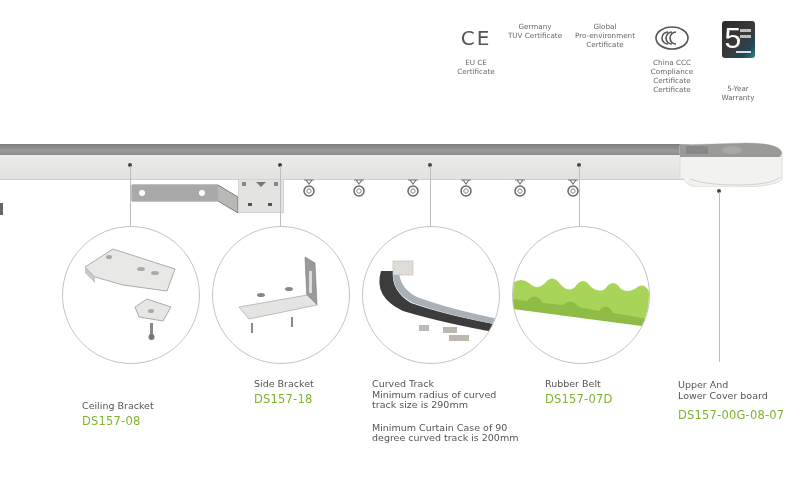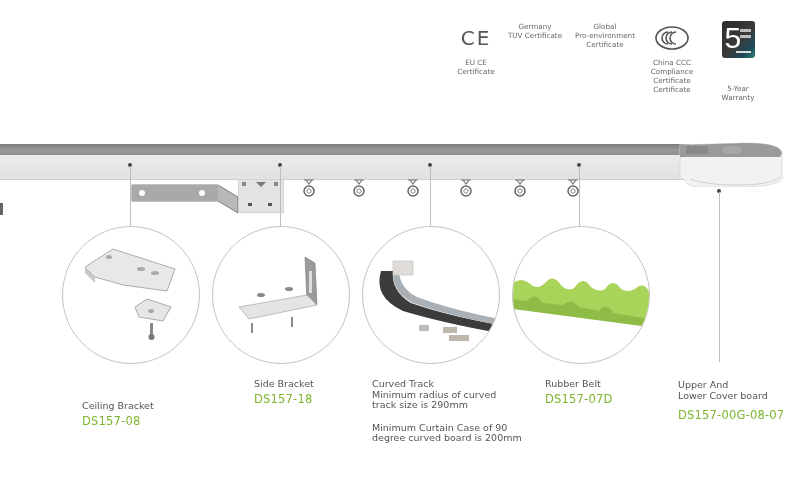--- a/index.html
+++ b/index.html
@@ -214,21 +214,21 @@
   <div>Side Bracket</div>
   <div class="code">DS157-18</div>
 </div>
 
 <div class="label" style="left:372px;top:379px;">
   <div>Curved Track</div>
   <div>Minimum radius of curved</div>
   <div>track size is 290mm</div>
   <div style="height:12px;"></div>
   <div>Minimum Curtain Case of 90</div>
-  <div>degree curved board is 200mm</div>
+  <div>degree curved track is 200mm</div>
 </div>
 
 <div class="label" style="left:545px;top:379px;">
   <div>Rubber Belt</div>
   <div class="code">DS157-07D</div>
 </div>
 
 <div class="label" style="left:678px;top:380px;">
   <div>Upper And</div>
   <div>Lower Cover board</div>

